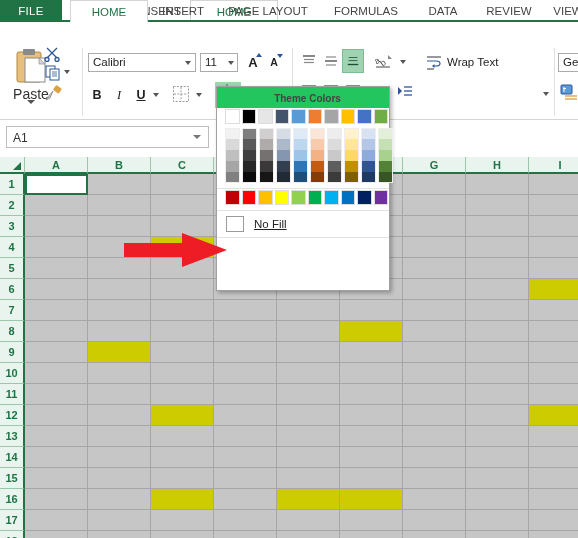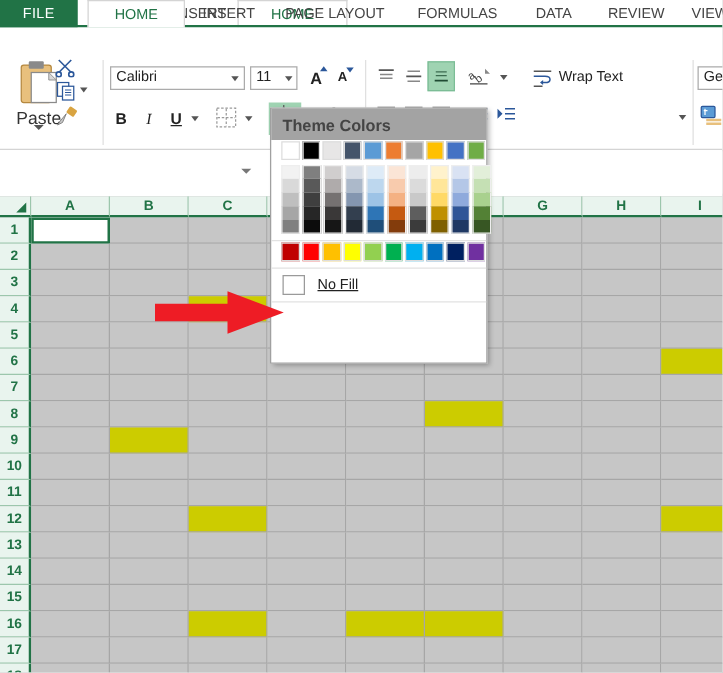--- a/index.html
+++ b/index.html
@@ -100,21 +100,21 @@
   .cell{ position:absolute; border-right:1px solid #a6a6a6; border-bottom:1px solid #a6a6a6; background:#c6c6c6; }
   .cell.fill{ background:#cccc00; }
   .cell.active{ background:#ffffff; border:2px solid #217346; }
 
   
   .dropdown{
     position:absolute; left:216px; top:86px; width:174px; height:205px;
     background:#ffffff; border:1px solid #a0a0a0;
     box-shadow:2px 2px 4px rgba(0,0,0,.28);
   }
-  .dd-head{ font-size:13px; color:#444; font-weight:bold; padding:6px 0 4px 9px; background:#a3a3a3; }
+  .dd-head{ font-size:10px; color:#444; font-weight:bold; padding:6px 0 4px 9px; background:#22c55e;text-align:center; }
   .dd-sep{ height:1px; background:#e2e2e2; margin:0; }
   .sw-row{ display:flex; padding:0 0 0 7px; }
   .sw{ width:15px; height:15px; border:1px solid #ddd; margin:1px; }
   .sw-col{ width:15px; margin:1px; }
   .sw-col div{ width:15px; height:11px; border-left:1px solid #eee; border-right:1px solid #eee; }
   .sw-col div:first-child{ border-top:1px solid #eee; }
   .sw-col div:last-child{ border-bottom:1px solid #eee; }
   .dd-item{ display:flex; align-items:center; height:26px; padding-left:9px; font-size:11.5px; color:#222; }
   .dd-item .box{ width:18px; height:16px; border:1px solid #9a9a9a; background:#fff; margin-right:10px; }
   .dd-item .lbl{ text-decoration:underline; }
@@ -326,20 +326,21 @@
       <svg width="20" height="18" viewBox="0 0 20 18">
         <rect x="1" y="1" width="11" height="9" rx="1" fill="#5b9bd5" stroke="#2b579a"></rect>
         <path d="M4 3 L4 8 M3 4.5 L6 4.5" stroke="#fff" stroke-width="1"></path>
         <rect x="5" y="11" width="12" height="2" fill="#e8c07d"></rect>
         <rect x="5" y="14" width="12" height="2" fill="#e8c07d"></rect>
       </svg>
     </div>
   </div>
 
   <div class="fbar">
+    <div class="namebox" title="Name Box">A1</div>
     <div class="namebox-caret"></div>
   </div>
 
   <div class="grid">
     <div class="corner">
         <i></i>
       </div>
     <div id="colheads">
         <div class="colhead" style="left: 25px; width: 63px;">A</div>
         <div class="colhead" style="left: 88px; width: 63px;">B</div>

